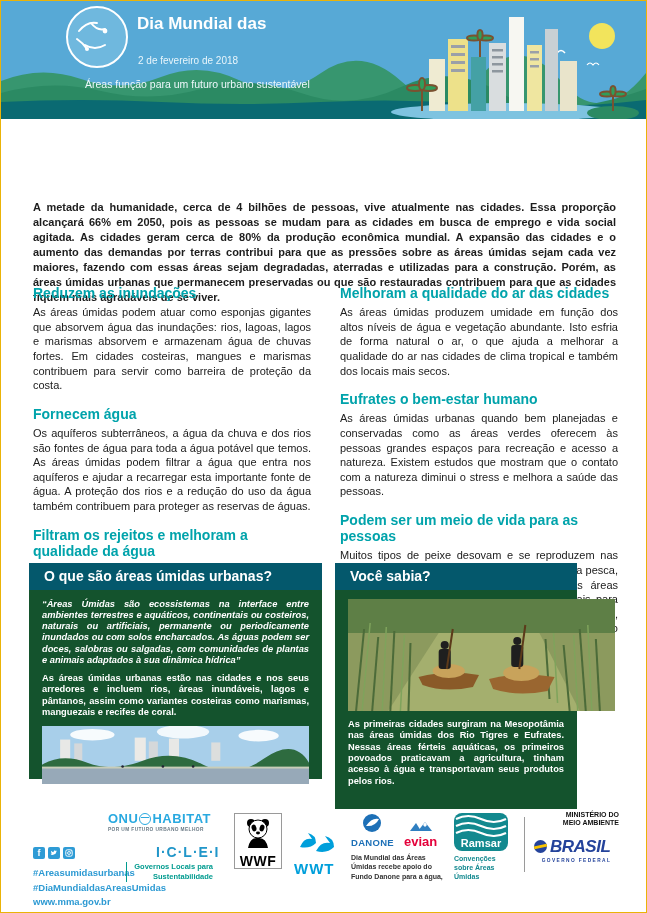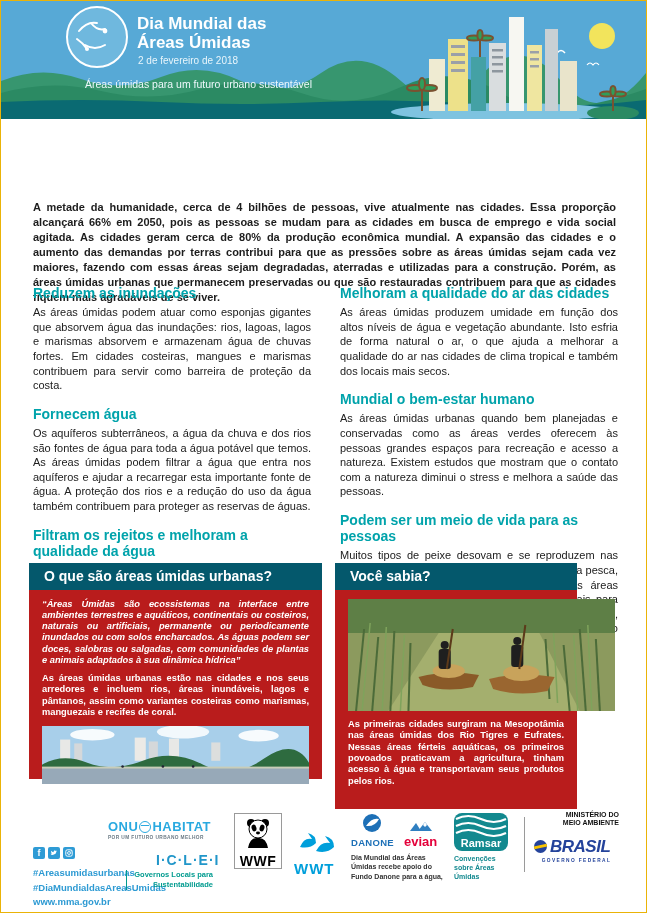--- a/index.html
+++ b/index.html
@@ -20,39 +20,39 @@
          line-height:1.37;text-align:justify;color:#1d1d1d;margin:0;}
 
   
   .cols{position:absolute;left:32px;top:284px;width:585px;display:flex;gap:29px;}
   .col{width:278px;}
   .sec{margin-bottom:13px;}
   .sec h3{margin:0 0 4px 0;font-size:14px;font-weight:bold;color:#00a3ab;line-height:1.15;}
   .sec p{margin:0;font-size:11px;line-height:1.33;text-align:justify;color:#202020;}
 
   
-  .box{position:absolute;background:#b91c1c;color:#fff;}
+  .box{position:absolute;background:#14532d;color:#fff;}
   .box-what{left:28px;top:562px;width:293px;height:216px;}
   .box-know{left:334px;top:562px;width:242px;height:246px;}
   .box-header{background:#04586c;height:27px;line-height:27px;padding-left:15px;font-size:14px;font-weight:bold;}
   .box-body{padding:9px 13px 8px 13px;}
   .quote{margin:0 0 7px 0;font-style:italic;font-weight:bold;font-size:9.3px;line-height:1.2;text-align:justify;}
   .btext{margin:0;font-weight:bold;font-size:9.3px;line-height:1.22;text-align:justify;}
   .box-img{display:block;width:267px;height:58px;margin-top:8px;}
   .box-img2{display:block;width:267px;height:112px;margin-bottom:8px;}
 
   
   .footer{position:absolute;left:30px;top:806px;width:588px;height:100px;}
   .f-links{position:absolute;left:2px;top:40px;}
   .icons{display:flex;gap:3px;margin-bottom:7px;}
   .icon-sq{width:12px;height:12px;background:#2e9bd5;border-radius:2px;color:#fff;
            display:flex;align-items:center;justify-content:center;font-size:9px;font-weight:bold;}
   .f-links a{display:block;color:#2d9ad3;font-size:9.5px;font-weight:bold;text-decoration:none;line-height:1.55;}
 
-  .f-orgs{position:absolute;left:77px;top:4px;width:135px;margin-top:8px;}
+  .f-orgs{position:absolute;left:77px;top:4px;width:135px;}
   .onu{font-size:13px;font-weight:bold;color:#29a9e0;letter-spacing:.5px;display:flex;align-items:center;gap:1px;}
   .onu-globe{width:10px;height:10px;border:1.5px solid #29a9e0;border-radius:50%;display:inline-block;position:relative;}
   .onu-globe:before{content:"";position:absolute;left:1px;right:1px;top:3px;border-top:1px solid #29a9e0;}
   .onu-sub{font-size:4.8px;letter-spacing:.4px;color:#6b7a85;font-weight:bold;margin-top:1px;}
   .iclei{margin:12px 0 0 16px;}
   .iclei-name{font-size:14px;font-weight:bold;color:#2196c9;letter-spacing:1px;padding-left:32px;}
   .iclei-sub{margin-top:2px;margin-left:2px;border-left:1px solid #009b8f;padding-left:6px;width:80px;
              font-size:7.5px;color:#009b8f;text-align:right;line-height:1.3;font-weight:bold;}
 
   .f-wwf{position:absolute;left:203px;top:6px;width:48px;height:56px;border:1px solid #9a9a9a;
@@ -146,24 +146,23 @@
 
       <g>
         <circle cx="96" cy="36" r="30" fill="#6fb8de" stroke="#ffffff" stroke-width="2"></circle>
         <path d="M78 30 q8 -10 18 -8 M84 44 q10 6 20 0 M90 22 q6 8 14 6 M76 38 q6 4 10 10" stroke="#ffffff" stroke-width="2" fill="none" stroke-linecap="round"></path>
         <circle cx="104" cy="30" r="2.4" fill="#ffffff"></circle>
           <circle cx="86" cy="48" r="2" fill="#ffffff"></circle>
       </g>
     </svg>
     <div class="h-title">
       <div>Dia Mundial das</div>
-      <div>Áreas Úmidas</div>
     </div>
     <div class="h-date">2 de fevereiro de 2018</div>
-    <div class="h-tagline">Áreas úmidas para um futuro urbano sustentável</div>
+    <div class="h-tagline">Áreas função para um futuro urbano sustentável</div>
   </div>
 
   <p class="intro">A metade da humanidade, cerca de 4 bilhões de pessoas, vive atualmente nas cidades. Essa proporção alcançará 66% em 2050, pois as pessoas se mudam para as cidades em busca de emprego e vida social agitada. As cidades geram cerca de 80% da produção econômica mundial. A expansão das cidades e o aumento das demandas por terras contribui para que as pressões sobre as áreas úmidas sejam cada vez maiores, fazendo com essas áreas sejam degradadas, aterradas e utilizadas para a construção. Porém, as áreas úmidas urbanas que permanecem preservadas ou que são restauradas contribuem para que as cidades fiquem mais agradáveis de se viver.</p>
 
   <div class="cols">
     <div class="col">
       <div class="sec">
         <h3>Reduzem as inundações</h3>
         <p>As áreas úmidas podem atuar como esponjas gigantes que absorvem água das inundações: rios, lagoas, lagos e marismas absorvem e armazenam água de chuvas fortes. Em cidades costeiras, mangues e marismas contribuem para servir como barreira de proteção da costa.</p>
       </div>
@@ -175,21 +174,21 @@
         <h3>Filtram os rejeitos e melhoram a qualidade da água</h3>
         <p>Os solos ricos em lodo e vegetação abundante das áreas úmidas podem funcionar como filtros de água que absorvem quantidades razoáveis de toxinas, pesticidas agrícolas e rejeitos industriais. As áreas úmidas das cidades podem contribuir para o tratamento de águas residuais.</p>
       </div>
     </div>
     <div class="col">
       <div class="sec">
         <h3>Melhoram a qualidade do ar das cidades</h3>
         <p>As áreas úmidas produzem umidade em função dos altos níveis de água e vegetação abundante. Isto esfria de forma natural o ar, o que ajuda a melhorar a qualidade do ar nas cidades de clima tropical e também dos locais mais secos.</p>
       </div>
       <div class="sec">
-        <h3>Mundial o bem-estar humano</h3>
+        <h3>Eufrates o bem-estar humano</h3>
         <p>As áreas úmidas urbanas quando bem planejadas e conservadas como as áreas verdes oferecem às pessoas grandes espaços para recreação e acesso a natureza. Existem estudos que mostram que o contato com a natureza diminui o stress e melhora a saúde das pessoas.</p>
       </div>
       <div class="sec">
         <h3>Podem ser um meio de vida para as pessoas</h3>
         <p>Muitos tipos de peixe desovam e se reproduzem nas áreas úmidas e esses locais são propícios para a pesca, que deve ser feita de forma sustentável. As áreas úmidas fornecem produtos e serviços ambientais para as comunidades, tais como madeiras, ervas, frutas, além de atrair turistas, outra importante fonte de geração de emprego e renda.</p>
       </div>
     </div>
   </div>
 
   <div class="box box-what">

